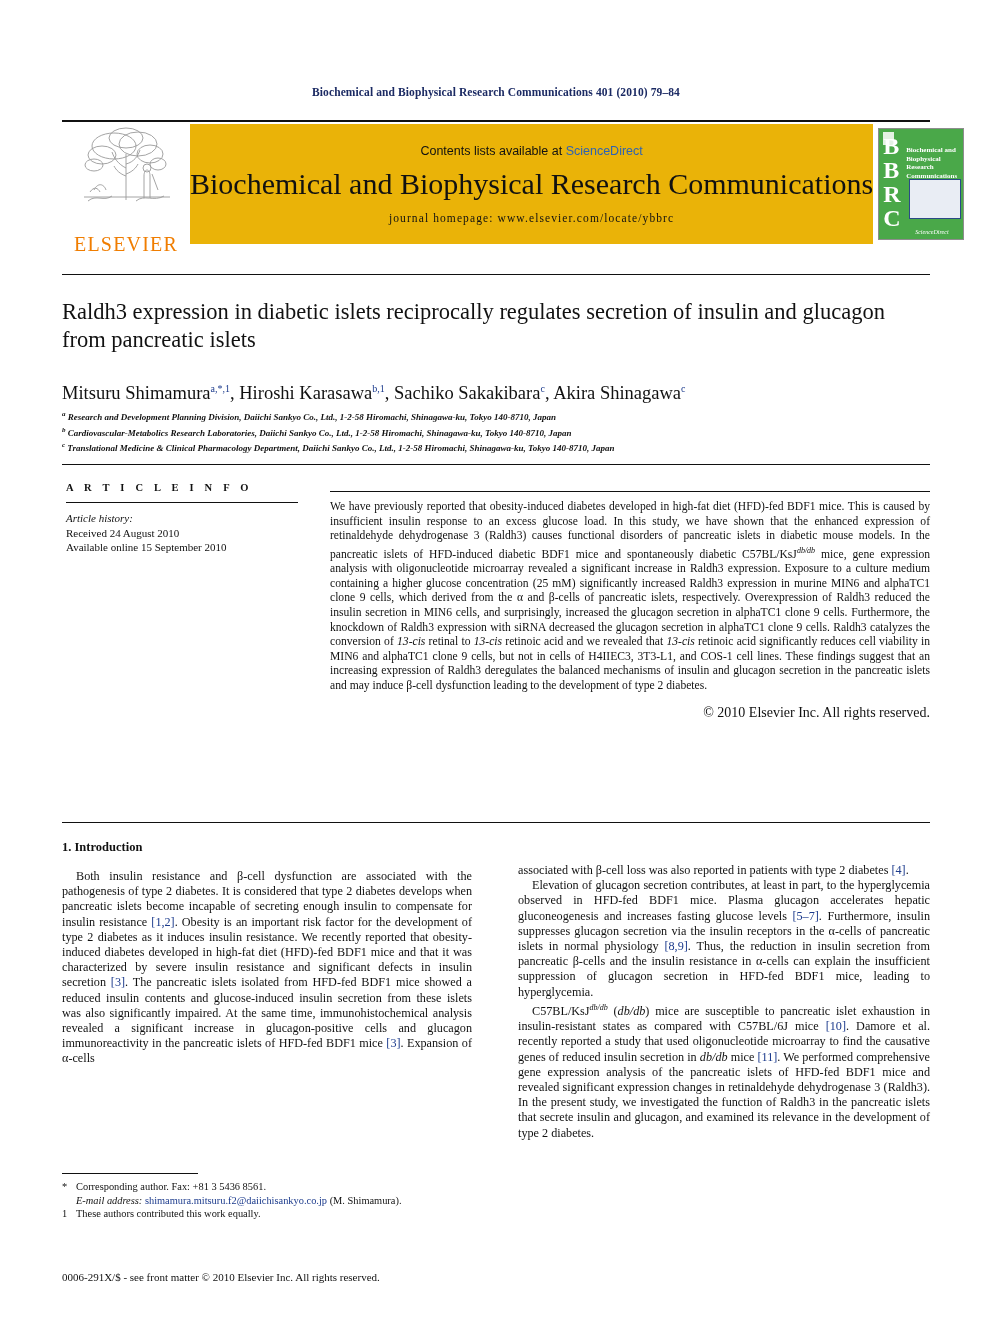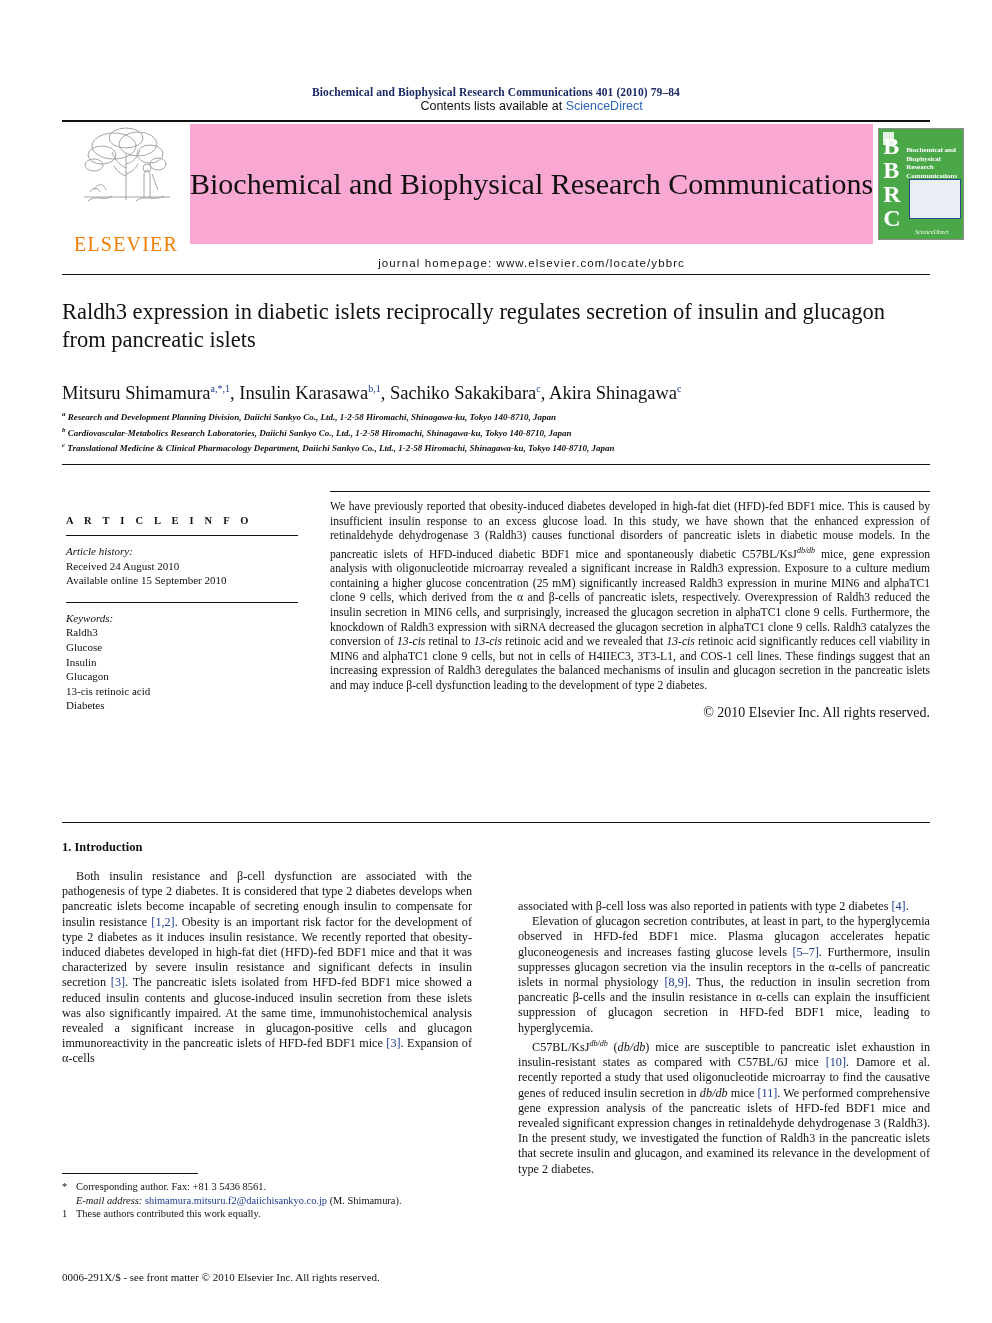--- a/index.html
+++ b/index.html
@@ -66,48 +66,47 @@
   .elsevier-word {
     font-family: "Liberation Serif", serif;
     font-size: 20px;
     letter-spacing: 1.2px;
     color: #f07d00;
     line-height: 1;
     margin-top: 1px;
   }
   .mast-center {
     flex: 1 1 auto;
-    background: #f9a8d4;
+    background: #eab308;
     display: flex;
     flex-direction: column;
     align-items: center;
     justify-content: center;
     padding: 4px 0 6px 0;
     box-sizing: border-box;
-    gap: 45px;
   }
   .contents-line {
     font-family: "Liberation Sans", sans-serif;
     font-size: 12.5px;
     color: #111;
     margin-top: 2px;
   }
   .contents-line .sd {
     color: #2d63b5;
   }
   .journal-title {
     font-family: "Liberation Serif", serif;
     font-size: 30px;
     color: #111;
     margin: 11px 0 13px 0;
     line-height: 1;
     white-space: nowrap;
   }
   .homepage-line {
-    font-family: Liberation Sans, sans-serif;
+    font-family: Liberation Serif, serif;
     font-size: 11.5px;
     letter-spacing: 1.1px;
     color: #111;
     text-align: center;
   }
   .cover-box {
     flex: 0 0 96px;
     width: 96px;
     display: flex;
     align-items: center;
@@ -230,21 +229,20 @@
     position: absolute;
     left: 330px; top: 470px;
     width: 600px;
   }
   .sec-head {
     font-family: "Liberation Serif", serif;
     font-weight: bold;
     font-size: 10.5px;
     letter-spacing: 4.2px;
     color: #111;
-    margin-top: 33px;
   }
   .rule {
     border-top: 0.9px solid #111;
     margin: 9px 0 8px 0;
   }
   .info-body {
     font-family: "Liberation Serif", serif;
     font-size: 11px;
     line-height: 14.6px;
     color: #111;
@@ -278,21 +276,20 @@
   
   .body-left {
     position: absolute;
     left: 62px; top: 828px;
     width: 410px;
   }
   .body-right {
     position: absolute;
     left: 518px; top: 851px;
     width: 412px;
-    margin-top: 36px;
   }
   h2.sec {
     font-family: "Liberation Serif", serif;
     font-weight: bold;
     font-size: 12.5px;
     margin: 0 0 14px 0;
     color: #111;
   }
   p.body {
     font-family: "Liberation Serif", serif;
@@ -396,51 +393,39 @@
       </div>
 
     </div>
   </div>
 
   <div class="titlebar-rule"></div>
 
   <div class="art-title">Raldh3 expression in diabetic islets reciprocally regulates secretion of insulin and glucagon from pancreatic islets</div>
 
   <div class="authors">
-    <span>Mitsuru Shimamura</span><sup>a,*,1</sup><span>, </span><span>Insulin Karasawa</span><sup>b,1</sup><span>, </span><span>Sachiko Sakakibara</span><sup>c</sup><span>, </span><span>Akira Shinagawa</span><sup>c</sup>
+    <span>Mitsuru Shimamura</span><sup>a,*,1</sup><span>, </span><span>Hiroshi Karasawa</span><sup>b,1</sup><span>, </span><span>Sachiko Sakakibara</span><sup>c</sup><span>, </span><span>Akira Shinagawa</span><sup>c</sup>
   </div>
 
   <div class="affils">
     <div class="affil"><sup>a</sup> <span>Research and Development Planning Division, Daiichi Sankyo Co., Ltd., 1-2-58 Hiromachi, Shinagawa-ku, Tokyo 140-8710, Japan</span></div>
     <div class="affil"><sup>b</sup> <span>Cardiovascular-Metabolics Research Laboratories, Daiichi Sankyo Co., Ltd., 1-2-58 Hiromachi, Shinagawa-ku, Tokyo 140-8710, Japan</span></div>
     <div class="affil"><sup>c</sup> <span>Translational Medicine &amp; Clinical Pharmacology Department, Daiichi Sankyo Co., Ltd., 1-2-58 Hiromachi, Shinagawa-ku, Tokyo 140-8710, Japan</span></div>
   </div>
 
   <div class="infoabs-rule-top"></div>
 
   <div class="info-col">
     <div class="sec-head">A R T I C L E   I N F O</div>
     <div class="rule"></div>
     <div class="info-body">
       <div class="ital">Article history:</div>
       <div>Received 24 August 2010</div>
       <div>Available online 15 September 2010</div>
     </div>
-    <div class="kw-block">
-      <div class="rule"></div>
-      <div class="info-body">
-        <div class="ital">Keywords:</div>
-        <div>Raldh3</div>
-        <div>Glucose</div>
-        <div>Insulin</div>
-        <div>Glucagon</div>
-        <div>13-cis retinoic acid</div>
-        <div>Diabetes</div>
-      </div>
-    </div>
   </div>
 
   <div class="abs-col">
     <div class="rule"></div>
     <div class="abs-text">We have previously reported that obesity-induced diabetes developed in high-fat diet (HFD)-fed BDF1 mice. This is caused by insufficient insulin response to an excess glucose load. In this study, we have shown that the enhanced expression of retinaldehyde dehydrogenase 3 (Raldh3) causes functional disorders of pancreatic islets in diabetic mouse models. In the pancreatic islets of HFD-induced diabetic BDF1 mice and spontaneously diabetic C57BL/KsJ<sup><span class="ital">db/db</span></sup> mice, gene expression analysis with oligonucleotide microarray revealed a significant increase in Raldh3 expression. Exposure to a culture medium containing a higher glucose concentration (25 mM) significantly increased Raldh3 expression in murine MIN6 and alphaTC1 clone 9 cells, which derived from the α and β-cells of pancreatic islets, respectively. Overexpression of Raldh3 reduced the insulin secretion in MIN6 cells, and surprisingly, increased the glucagon secretion in alphaTC1 clone 9 cells. Furthermore, the knockdown of Raldh3 expression with siRNA decreased the glucagon secretion in alphaTC1 clone 9 cells. Raldh3 catalyzes the conversion of <span class="ital">13-cis</span> retinal to <span class="ital">13-cis</span> retinoic acid and we revealed that <span class="ital">13-cis</span> retinoic acid significantly reduces cell viability in MIN6 and alphaTC1 clone 9 cells, but not in cells of H4IIEC3, 3T3-L1, and COS-1 cell lines. These findings suggest that an increasing expression of Raldh3 deregulates the balanced mechanisms of insulin and glucagon secretion in the pancreatic islets and may induce β-cell dysfunction leading to the development of type 2 diabetes.</div>
     <div class="copyright">© 2010 Elsevier Inc. All rights reserved.</div>
   </div>
 
   <div class="infoabs-rule-bottom"></div>
 

